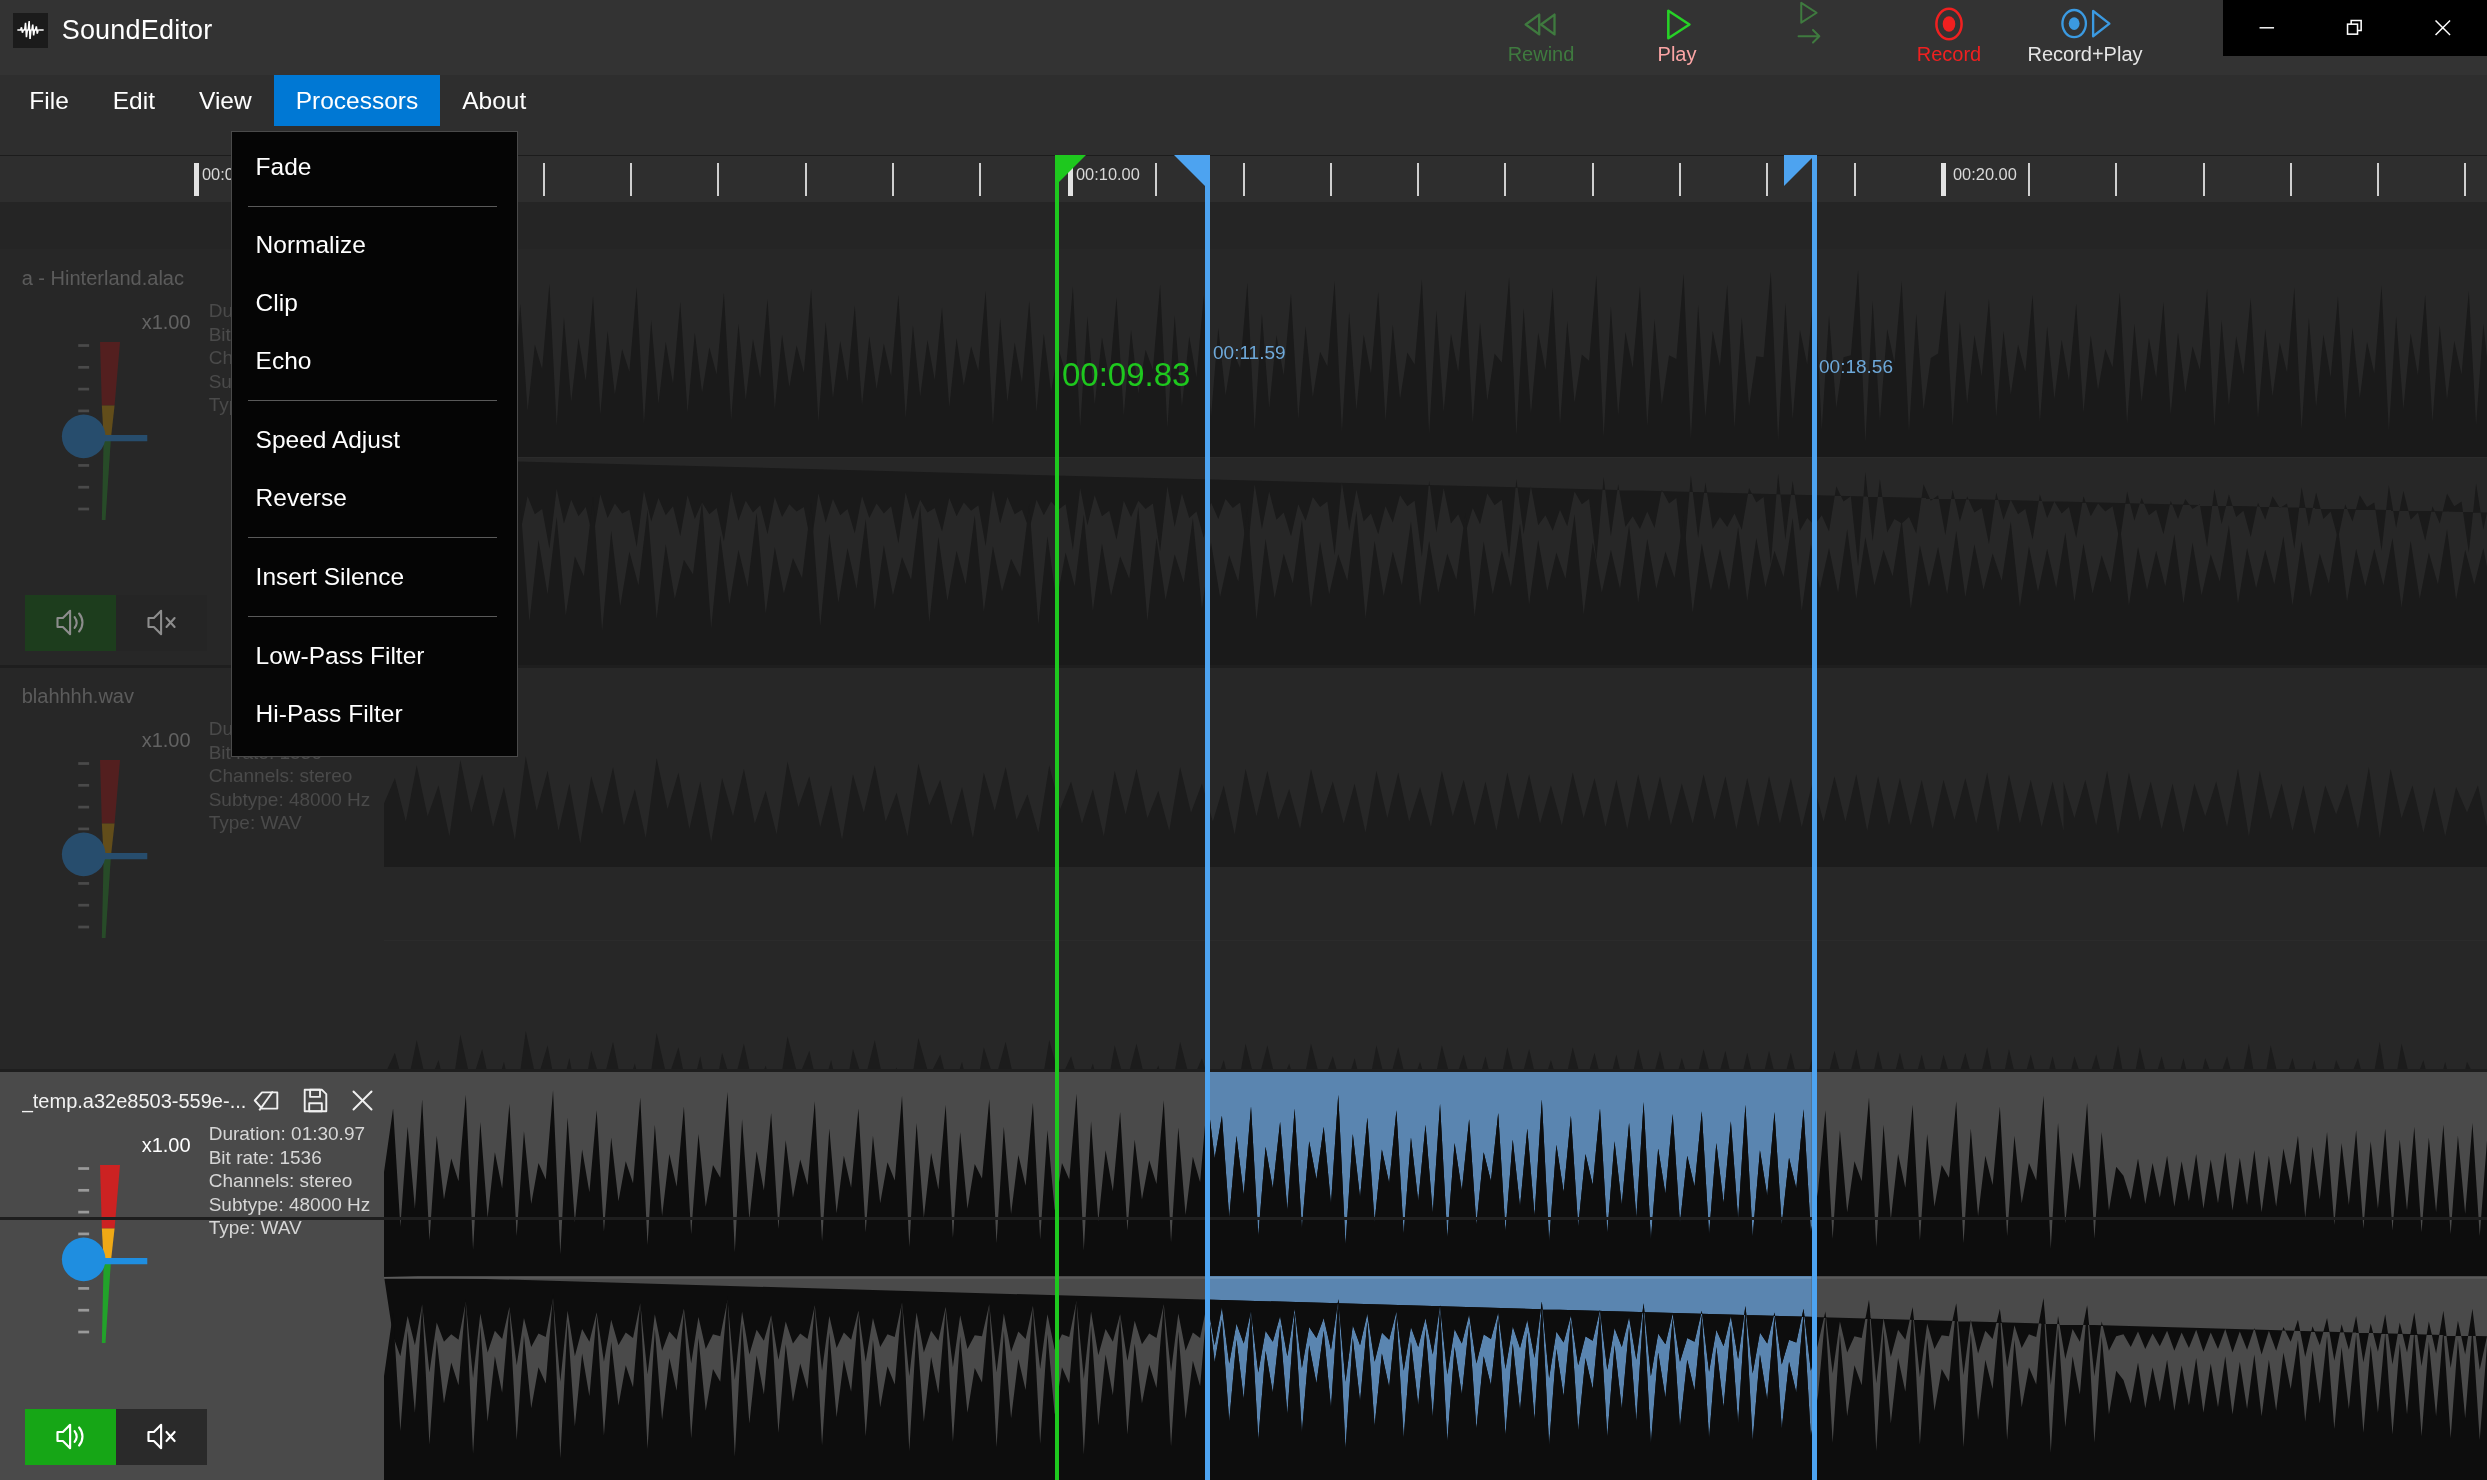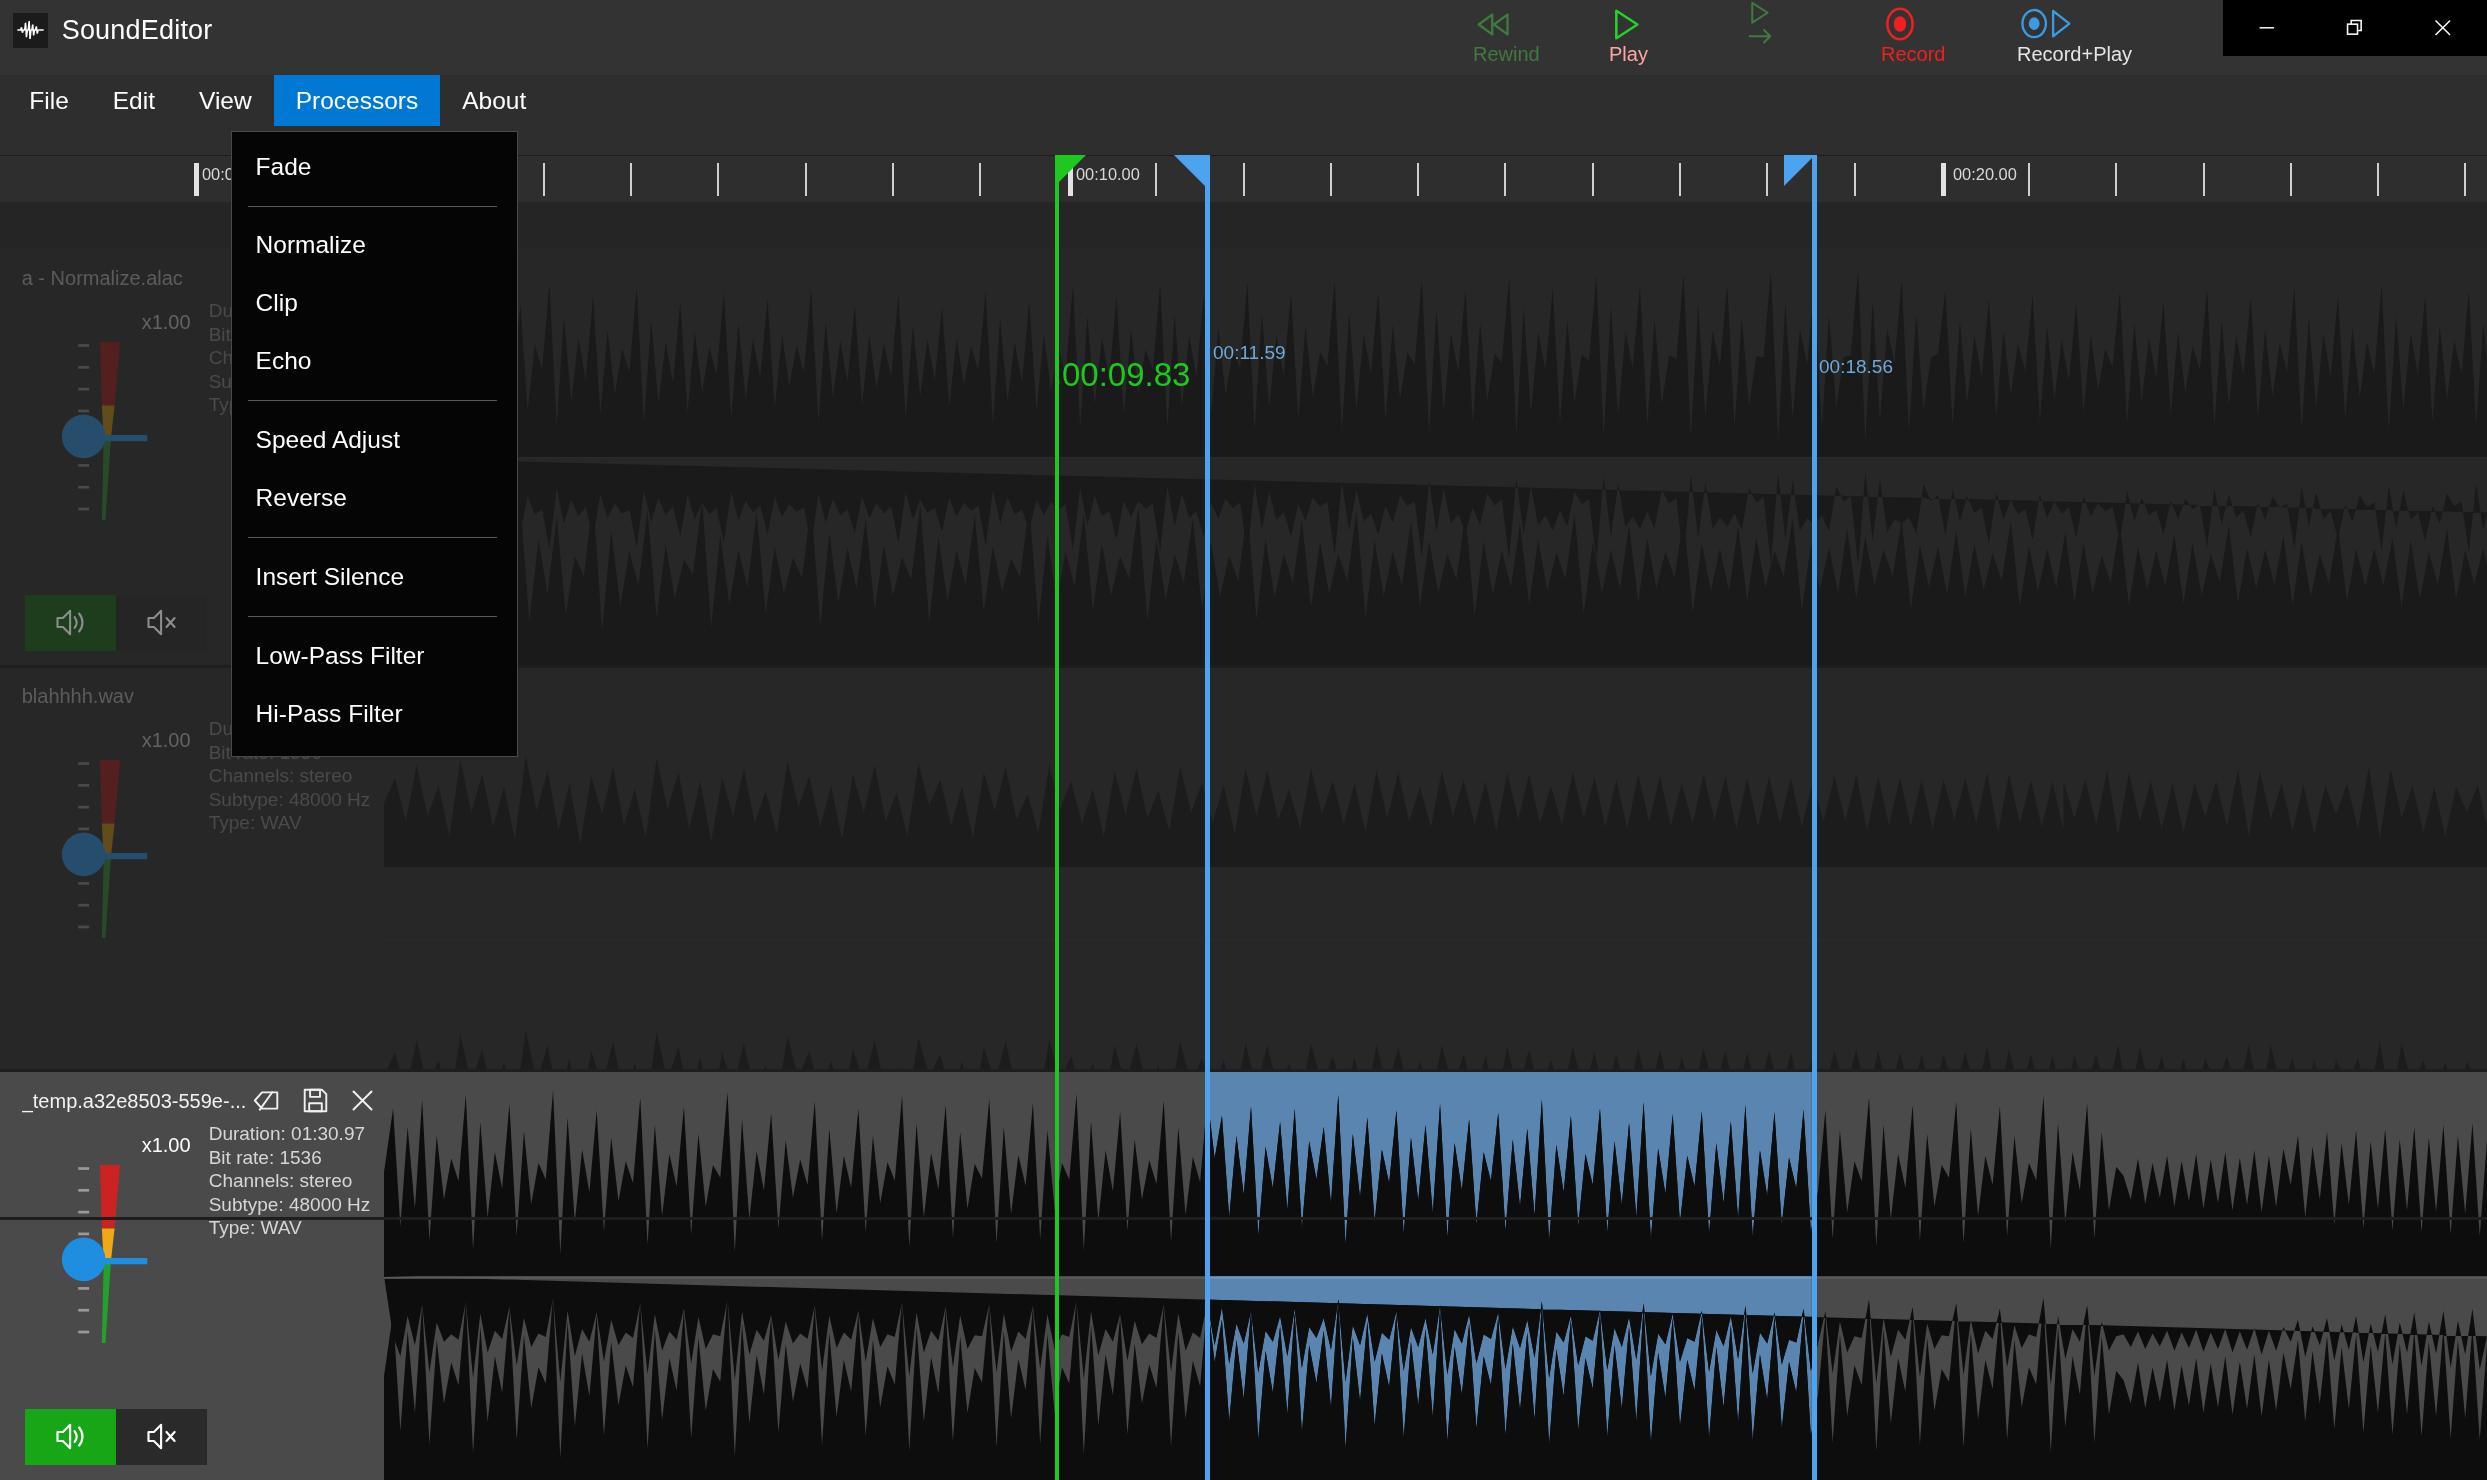--- a/index.html
+++ b/index.html
@@ -21,21 +21,21 @@
     width: 35px; height: 35px; background: #1b1b1b;
     display: flex; align-items: center; justify-content: center;
   }
   .brand-logo svg { display: block; }
   .brand-name { color: #ffffff; font-size: 27px; letter-spacing: 0.2px; }
 
   
   .transport { position: absolute; left: 1473px; top: 1.8px; display: flex; align-items: flex-start; }
   .tbtn {
     width: 136px; height: 71px; background: transparent; border: 0;
-    display: flex; flex-direction: column; align-items: flex-start; justify-content: flex-start;
+    display: flex; flex-direction: column; align-items: center; justify-content: flex-start;
     padding-top: 4.5px; cursor: pointer; gap: 0.9px;
   }
   .tbtn .glyph { height: 36px; display: flex; align-items: center; justify-content: center; }
   .tbtn .lbl { font-size: 20px; line-height: 22px; }
   .lbl-rewind { color: #3f7a3f; }
   .lbl-play   { color: #fca5a5; }
   .lbl-record { color: #f02020; }
   .lbl-recplay{ color: #e5e5e5; }
 
   
@@ -322,21 +322,21 @@
             <path d="M0,115 L8,40 14,190 22,80 30,160 38,55 46,175 54,95 62,150 70,30 78,200 86,70 94,165 102,100 110,140 118,45 126,185 134,88 142,155 150,60 158,178 166,105 174,132 182,38 190,195 198,75 206,168 214,98 222,145 230,52 238,182 246,90 254,160 262,110 270,135 278,42 286,192 294,78 302,170 310,102 318,148 326,58 334,180 342,92 350,158 358,108 366,138 374,48 382,188 390,82 398,166 406,99 414,142 422,55 430,176 438,94 446,152 454,106 462,136 470,44 478,190 486,80 494,164 502,101 510,146 518,62 526,172 534,96 542,154 550,104 558,140 566,50 574,186 582,84 590,162 598,100 606,144 614,64 622,174 630,98 638,150 646,107 654,134 662,46 670,194 678,76 686,168 694,103 702,147 710,57 718,179 726,93 734,157 742,109 750,137 758,41 766,196 774,74 782,171 790,97 798,143 806,53 814,183 822,89 830,159 838,111 846,133 854,39 862,197 870,73 878,173 886,96 894,141 902,51 910,185 918,87 926,161 934,112 942,131 950,37 958,199 966,71 974,175 982,95 990,139 998,49 1006,187 1014,85 1022,163 1030,113 1038,129 1046,35 1054,201 1062,69 1070,177 1078,94 1086,137 1094,47 1102,189 1110,83 1118,165 1126,114 1134,127 1142,33 1150,203 1158,67 1166,179 1174,93 1182,135 1190,45 1198,191 1206,81 1214,167 1222,115 1230,125 1238,31 1246,205 1254,65 1262,181 1270,92 1278,133 1286,43 1294,193 1302,79 1310,169 1318,116 1326,123 1334,29 1342,207 1350,63 1358,183 1366,91 1374,131 1382,41 1390,195 1398,77 1406,171 1414,117 1422,121 1430,27 1438,209 1446,61 1454,185 1462,90 1470,129 1478,39 1486,197 1494,75 1502,173 1510,118 1518,119 1526,25 1534,211 1542,59 1550,187 1558,89 1566,127 1574,37 1582,199 1590,73 1598,175 1606,119 1614,117 1622,23 1630,213 1638,57 1646,189 1654,88 1662,125 1670,35 1678,201 1686,71 1694,177 1702,120 1710,115 1718,45 1726,195 1734,80 1742,170 1750,95 1758,140 1766,55 1774,185 1782,90 1790,160 1798,105 1806,135 1814,50 1822,190 1830,85 1838,165 1846,100 1854,145 1862,60 1870,180 1878,95 1886,155 1894,110 1902,130 1910,48 1918,192 1926,82 1934,168 1942,98 1950,142 1958,58 1966,182 1974,92 1982,158 1990,107 1998,133 2006,44 2014,196 2022,78 2030,172 2038,96 2046,138 2054,54 2062,186 2070,88 2078,162 2086,103 2094,136 2102,42 2110,198 2118,76 2126,174 2134,94 2142,141 2150,52 2158,188 2166,86 2174,164 2182,102 2190,137 2198,40 2206,200 2214,74 2222,176 2230,93 2238,139 2246,50 2254,190 2262,84 2270,166 2278,101 2286,138 2294,46 2302,194 2310,82 2314,120 L2314,230 L0,230 Z"></path>
             <path d="M0,230 L8,300 14,310 22,265 30,280 38,320 46,270 54,295 62,285 70,335 78,260 86,305 94,275 102,290 110,288 118,325 126,268 134,298 142,278 150,312 158,272 166,292 174,286 182,330 190,264 198,302 206,276 214,294 222,284 230,318 238,270 246,296 254,280 262,291 270,287 278,328 286,266 294,300 302,274 310,293 318,283 326,316 334,271 342,297 350,279 358,292 366,285 374,322 382,267 390,299 398,277 406,290 414,282 422,314 430,273 438,295 446,281 454,289 462,284 470,326 478,269 486,301 494,275 502,293 510,286 518,313 526,272 534,296 542,280 550,291 558,283 566,324 574,268 582,298 590,276 598,290 606,285 614,311 622,274 630,294 638,279 646,288 654,282 662,327 670,265 678,302 686,273 694,292 702,287 710,309 718,276 726,293 734,278 742,287 750,281 758,331 766,263 774,304 782,271 790,294 798,288 806,320 814,277 822,295 830,277 838,286 846,280 854,333 862,261 870,306 878,269 886,296 894,289 902,318 910,279 918,297 926,275 934,285 942,279 950,335 958,259 966,308 974,267 982,298 990,290 998,316 1006,281 1014,299 1022,273 1030,284 1038,278 1046,337 1054,257 1062,310 1070,265 1078,300 1086,291 1094,314 1102,283 1110,301 1118,271 1126,283 1134,277 1142,339 1150,255 1158,312 1166,263 1174,302 1182,292 1190,312 1198,285 1206,303 1214,269 1222,282 1230,276 1238,341 1246,253 1254,314 1262,261 1270,304 1278,293 1286,310 1294,287 1302,305 1310,267 1318,281 1326,275 1334,343 1342,251 1350,316 1358,259 1366,306 1374,294 1382,308 1390,289 1398,307 1406,265 1414,280 1422,274 1430,345 1438,249 1446,318 1454,257 1462,308 1470,295 1478,306 1486,291 1494,309 1502,263 1510,279 1518,273 1526,347 1534,247 1542,320 1550,255 1558,310 1566,296 1574,304 1582,293 1590,311 1598,261 1606,278 1614,272 1622,349 1630,245 1638,322 1646,253 1654,312 1662,297 1670,302 1678,295 1686,313 1694,259 1702,277 1710,271 1718,315 1726,265 1734,300 1742,272 1750,290 1758,285 1766,325 1774,268 1782,298 1790,276 1798,292 1806,286 1814,320 1822,270 1830,296 1838,278 1846,291 1854,284 1862,318 1870,272 1878,294 1886,280 1894,289 1902,283 1910,322 1918,267 1926,299 1934,274 1942,293 1950,287 1958,314 1966,277 1974,297 1982,275 1990,286 1998,281 2006,328 2014,264 2022,303 2030,270 2038,295 2046,288 2054,317 2062,279 2070,298 2078,272 2086,285 2094,280 2102,330 2110,262 2118,305 2126,268 2134,297 2142,289 2150,319 2158,281 2166,300 2174,271 2182,284 2190,279 2198,332 2206,260 2214,307 2222,266 2230,298 2238,290 2246,321 2254,283 2262,302 2270,269 2278,283 2286,278 2294,334 2302,258 2310,309 2314,290 Z"></path>
           </g>
           <rect x="0" y="229" width="2314" height="1" fill="#3a3a3a"></rect>
           <g fill="#161616" transform="translate(0,230)">
             <path d="M0,112 L10,45 20,180 30,85 40,155 50,60 60,170 70,100 80,145 90,35 100,195 110,75 120,160 130,105 140,135 150,50 160,180 170,90 180,150 190,65 200,173 210,108 220,130 230,43 240,190 250,80 260,163 270,103 280,140 290,57 300,177 310,95 320,155 330,112 340,128 350,47 360,187 370,85 380,161 390,101 400,142 410,60 420,171 430,98 440,149 450,110 460,132 470,49 480,185 490,83 500,159 510,99 520,144 530,67 540,167 550,96 560,151 570,109 580,134 590,52 600,181 610,87 620,157 630,102 640,139 650,63 660,169 670,97 680,147 690,111 700,131 710,51 720,183 730,86 740,158 750,104 760,141 770,62 780,168 790,94 800,152 810,108 820,133 830,54 840,179 850,88 860,156 870,106 880,137 890,66 900,166 910,93 920,153 930,107 940,136 950,56 960,178 970,89 980,154 990,105 1000,138 1010,68 1020,165 1030,92 1040,150 1050,106 1060,135 1070,58 1080,176 1090,91 1100,152 1110,103 1120,140 1130,70 1140,163 1150,91 1160,148 1170,105 1180,134 1190,60 1200,174 1210,92 1220,150 1230,102 1240,142 1250,72 1260,161 1270,90 1280,146 1290,104 1300,133 1310,62 1320,172 1330,93 1340,148 1350,101 1360,144 1370,74 1380,159 1390,89 1400,144 1410,103 1420,132 1430,64 1440,170 1450,94 1460,146 1470,100 1480,146 1490,76 1500,157 1510,88 1520,142 1530,102 1540,131 1550,66 1560,168 1570,95 1580,144 1590,99 1600,148 1610,78 1620,155 1630,87 1640,140 1650,101 1660,130 1670,68 1680,166 1690,96 1700,142 1710,98 1720,150 1730,80 1740,153 1750,95 1760,145 1770,105 1780,135 1790,70 1800,164 1810,97 1820,147 1830,100 1840,143 1850,82 1860,158 1870,94 1880,149 1890,107 1900,137 1910,72 1920,162 1930,98 1940,145 1950,102 1960,141 1970,84 1980,160 1990,93 2000,151 2010,106 2020,136 2030,74 2040,160 2050,99 2060,143 2070,101 2080,139 2090,86 2100,162 2110,92 2120,153 2130,105 2140,138 2150,76 2160,158 2170,100 2180,141 2190,100 2200,140 2210,88 2220,164 2230,91 2240,155 2250,104 2260,139 2270,78 2280,156 2290,101 2300,139 2310,99 2314,120 L2314,230 L0,230 Z"></path>
           </g>
         </svg>
       </div>
       <div class="tpanel">
-        <div class="tname">a - Normalize.alac</div>
+        <div class="tname">a - Hinterland.alac</div>
         <div class="tmeta">
           <div>Duration:</div>
           <div>Bit rate:</div>
           <div>Channels:</div>
           <div>Subtype:</div>
           <div>Type:</div>
         </div>
         <div class="dial">
           <div class="dial-val">x1.00</div>
           <svg width="164" height="218" viewBox="0 0 180 240">

